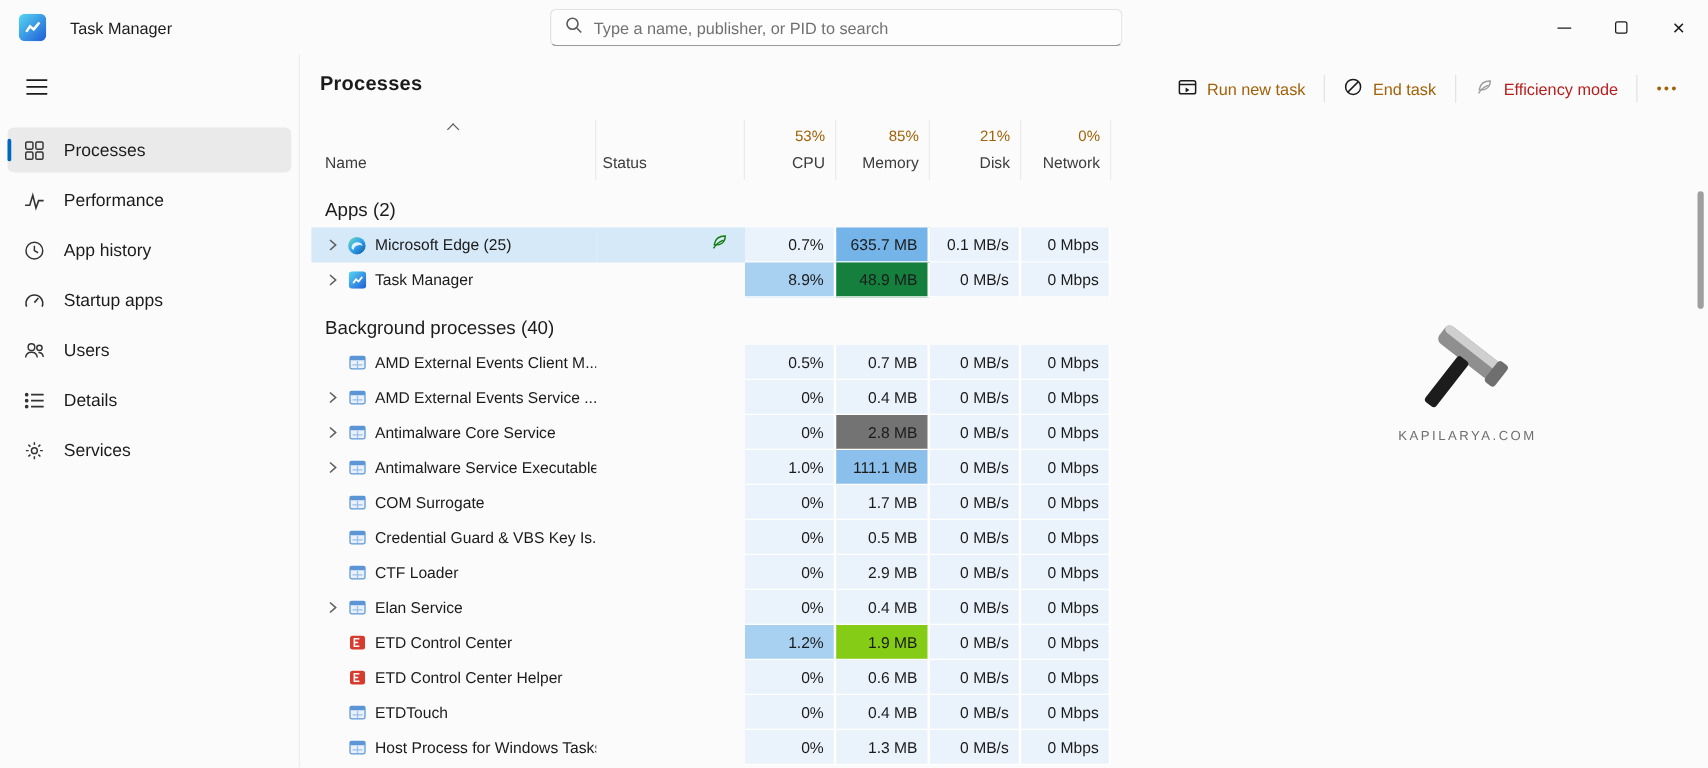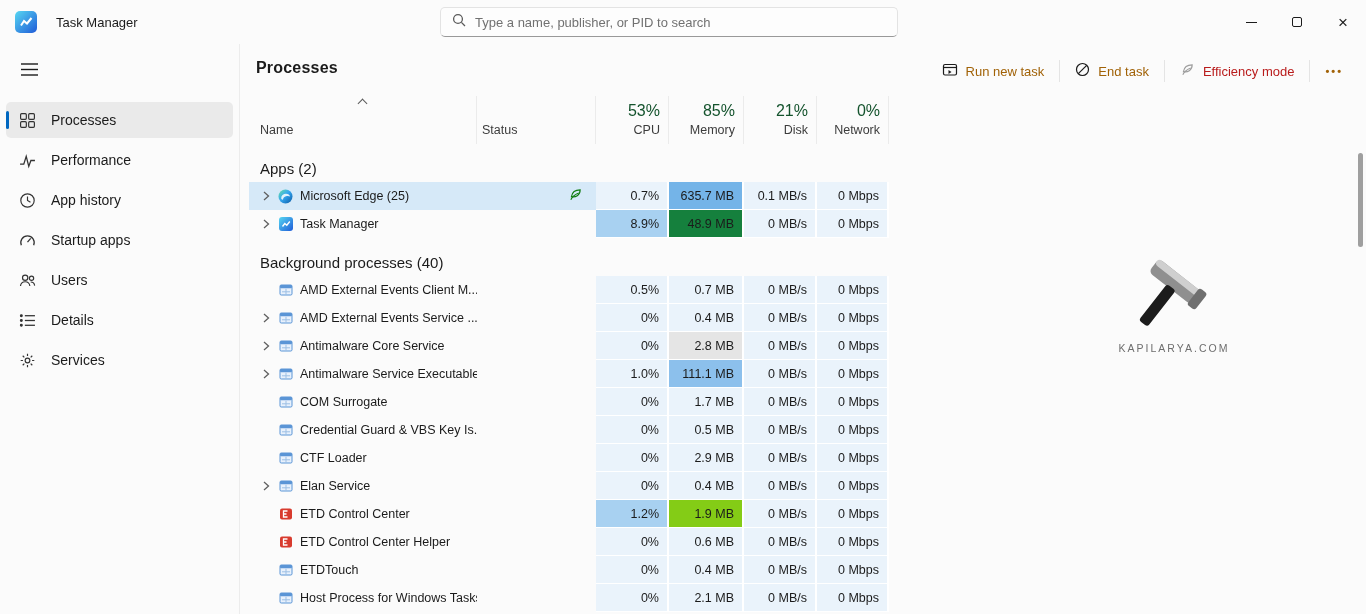--- a/index.html
+++ b/index.html
@@ -46,21 +46,21 @@
   .more-btn{font-weight:bold;letter-spacing:1px;font-size:15px}
 
   
   .ptable{position:absolute;left:8px;top:52px;right:0;bottom:0}
   .thead{display:grid;grid-template-columns:228px 119px 73px 75px 73px 72px;height:48px}
   .th{position:relative;border-right:1px solid #ebebeb}
   .th-label{position:absolute;bottom:7px;left:11px;font-size:12.5px;color:#3c3c3c}
   .th-status .th-label{left:5px}
   .sort-caret{position:absolute;top:4px;left:50%;width:7px;height:7px;margin-left:-4px;
     border-left:1.4px solid #5a5a5a;border-top:1.4px solid #5a5a5a;transform:rotate(45deg)}
-  .th-metric .th-total{position:absolute;top:6px;right:8px;font-size:16px;color:#14532d}
+  .th-metric .th-total{position:absolute;top:6px;right:8px;font-size:12px;color:#a16207}
   .th-metric .th-sub{position:absolute;bottom:7px;right:8px;font-size:12.5px;color:#3c3c3c}
 
   .tbody{position:absolute;top:48px;left:0;right:0;bottom:0;overflow:hidden}
   .group-row{height:28px;margin-top:10px;display:flex;align-items:center;padding-left:11px}
   .group-label{font-size:15px;color:#1b1b1b;cursor:pointer}
   .prow{display:grid;grid-template-columns:228px 119px 73px 75px 73px 72px;height:28px;cursor:default}
   .cell{display:flex;align-items:center}
   .name-cell{padding-left:11px;gap:7px;overflow:hidden;white-space:nowrap}
   .prow.selected .name-cell,.prow.selected .status-cell{background:#d6e9f8}
   .chev{width:11px;height:11px;flex:none;display:flex;align-items:center;justify-content:center}
@@ -402,21 +402,21 @@
                 <line x1="3" y1="8.8" x2="11" y2="8.8" stroke="#9dbfe4" stroke-width="1"></line>
                 <line x1="7" y1="5.8" x2="7" y2="11.5" stroke="#9dbfe4" stroke-width="1"></line>
               </svg>
             </span>
       <span class="pname">Antimalware Core Service</span>
     </div>
     <div class="cell status-cell">
       
     </div>
     <div class="cell metric" style="background: rgb(234, 243, 251);">0%</div>
-    <div class="cell metric" style="background: #e5e5e5;">2.8 MB</div>
+    <div class="cell metric" style="background: #737373;">2.8 MB</div>
     <div class="cell metric" style="background: rgb(234, 243, 251);">0 MB/s</div>
     <div class="cell metric" style="background: rgb(234, 243, 251);">0 Mbps</div>
   </div>
         <div class="prow">
     <div class="cell name-cell">
       <span class="chev" style="visibility: visible;">
         <svg width="8" height="10" viewBox="0 0 8 10" fill="none" stroke="#5f5f5f" stroke-width="1.3">
           <polyline points="2,1 6.5,5 2,9"></polyline>
         </svg>
       </span>
@@ -623,21 +623,21 @@
                 <line x1="3" y1="8.8" x2="11" y2="8.8" stroke="#9dbfe4" stroke-width="1"></line>
                 <line x1="7" y1="5.8" x2="7" y2="11.5" stroke="#9dbfe4" stroke-width="1"></line>
               </svg>
             </span>
       <span class="pname">Host Process for Windows Tasks</span>
     </div>
     <div class="cell status-cell">
       
     </div>
     <div class="cell metric" style="background: rgb(234, 243, 251);">0%</div>
-    <div class="cell metric" style="background: rgb(234, 243, 251);">2.1 MB</div>
+    <div class="cell metric" style="background: rgb(234, 243, 251);">1.3 MB</div>
     <div class="cell metric" style="background: rgb(234, 243, 251);">0 MB/s</div>
     <div class="cell metric" style="background: rgb(234, 243, 251);">0 Mbps</div>
   </div>
       </div>
   </div>
 
   <div class="watermark">
     <span>
       <svg width="92" height="78" viewBox="0 0 92 78">
         <g transform="rotate(38 46 30)">

